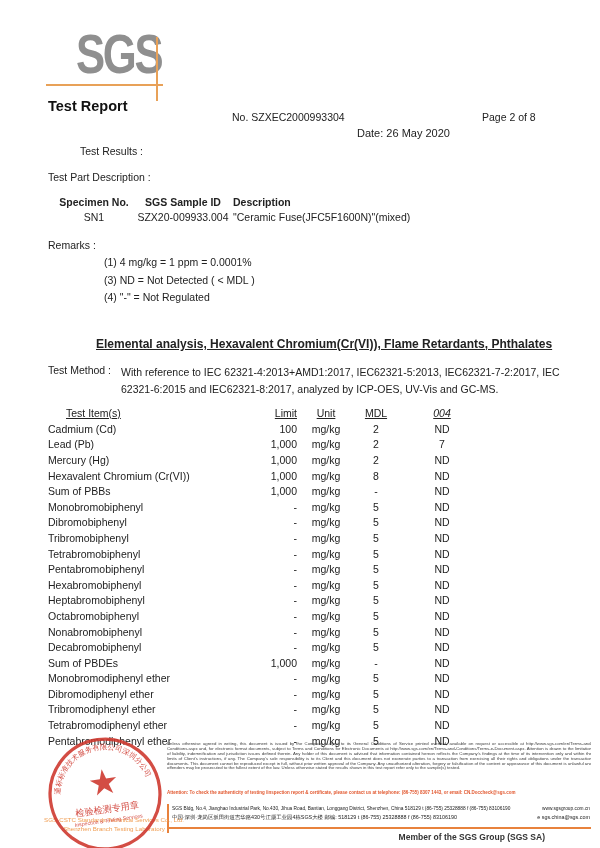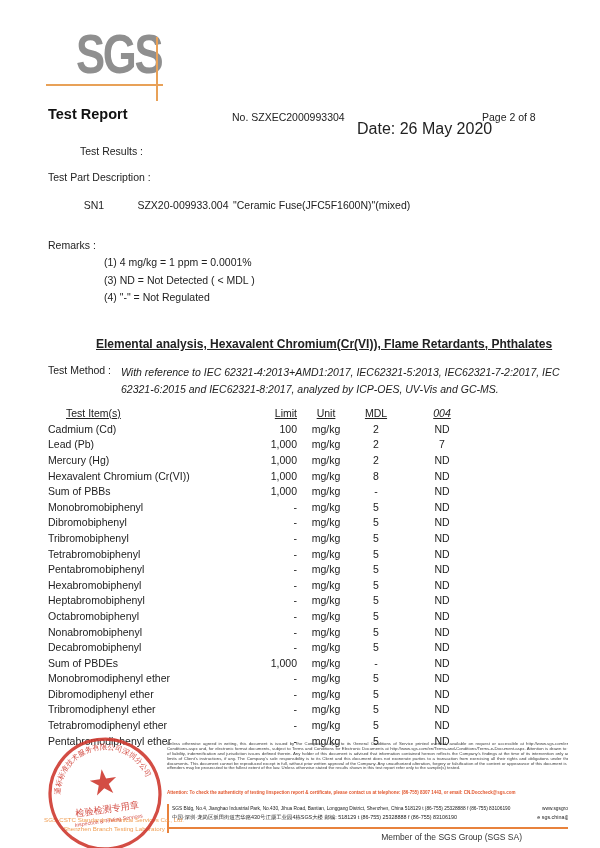--- a/index.html
+++ b/index.html
@@ -1,39 +1,39 @@
 <!DOCTYPE html>
 <html><head>
 <meta charset="utf-8">
 <style>
   html,body{margin:0;padding:0;background:#ffffff;}
   .page{position:relative;width:568px;height:848px;background:#fff;
-        font-family:"Liberation Sans",sans-serif;color:#222;overflow:hidden;}
+        font-family:"Liberation Sans",sans-serif;color:#222;overflow:hidden;padding-left:23px;}
 
   
   .logo-text{position:absolute;left:76px;top:26px;font-size:56px;font-weight:800;
              color:#8f8f8f;letter-spacing:-3px;line-height:1;
              transform:scaleX(.78);transform-origin:left top;}
   .logo-hline{position:absolute;left:46px;top:84px;width:117px;height:2px;background:#e8a158;}
   .logo-vline{position:absolute;left:156px;top:37px;width:2px;height:64px;background:#e8a158;}
 
   
-  .rpt-title{position:absolute;left:48px;top:106px;font-size:14.5px;font-weight:bold;color:#111;}
+  .rpt-title{position:absolute;left:48px;top:98px;font-size:14.5px;font-weight:bold;color:#111;}
   .rpt-no{position:absolute;left:232px;top:111px;font-size:10.5px;}
-  .rpt-date{position:absolute;left:357px;top:120px;font-size:16px;}
+  .rpt-date{position:absolute;left:357px;top:127px;font-size:11px;}
   .rpt-page{position:absolute;left:482px;top:111px;font-size:10.5px;}
 
   
   .lbl{font-size:10.5px;color:#222;}
   .test-results{position:absolute;left:48px;top:145px;margin-left:32px;}
   .test-part{position:absolute;left:48px;top:171px;}
   .remarks-lbl{position:absolute;left:48px;top:239px;}
   .elemental{position:absolute;left:48px;top:337px;font-size:12px;font-weight:bold;text-decoration:underline;margin-left:48px;}
   .tm-label{position:absolute;left:48px;top:364px;font-size:10.5px;}
-  .tm-lines{position:absolute;left:121px;top:364px;font-size:10.5px;line-height:16.5px;width:440px;font-style:italic;}
+  .tm-lines{position:absolute;left:121px;top:364px;font-size:10.5px;line-height:16.5px;width:440px;}
 
   
   .spec-table{position:absolute;left:55px;top:196px;font-size:10.5px;}
   .spec-head{display:flex;font-weight:bold;}
   .spec-row{display:flex;margin-top:3px;}
   .sc1{width:78px;text-align:center;}
   .sc2{width:100px;text-align:center;}
   .sc3{text-align:left;}
 
   
@@ -57,21 +57,21 @@
               line-height:1.14;color:#3a3a3a;text-align:justify;}
   .attention{position:absolute;left:167px;top:789.5px;width:425px;font-size:4.5px;
              font-weight:bold;color:#e2572e;line-height:1.25;}
   .addr-line1{position:absolute;left:172px;top:806px;width:418px;font-size:4.8px;color:#222;
               display:flex;justify-content:space-between;white-space:nowrap;}
   .addr-line2{position:absolute;left:172px;top:814px;width:418px;font-size:5.4px;color:#222;
               display:flex;justify-content:space-between;white-space:nowrap;}
   .foot-vbar{position:absolute;left:167px;top:804px;width:1.5px;height:29px;background:#e8823c;}
   .foot-hrule{position:absolute;left:167px;top:827px;width:427px;height:1.5px;background:#e8823c;}
   .foot-rtick{position:absolute;left:592px;top:821px;width:1.5px;height:12px;background:#e8823c;}
-  .member{position:absolute;right:46px;top:832px;font-size:8.5px;font-weight:normal;color:#333;margin-left:41px;}
+  .member{position:absolute;right:46px;top:832px;font-size:8.5px;font-weight:bold;color:#333;margin-left:41px;}
 
   .co-lines{position:absolute;left:36px;top:815px;width:156px;font-size:6.2px;
             color:#f09d52;line-height:1.5;text-align:center;}
   .stamp{position:absolute;left:46px;top:735px;width:118px;height:118px;
          transform:rotate(-8deg);opacity:.9;}
 </style>
 </head>
 <body>
 
 <div class="page">
@@ -82,20 +82,25 @@
 
   <div class="rpt-title">Test Report</div>
   <div class="rpt-no">No. SZXEC2000993304</div>
   <div class="rpt-date">Date: 26 May 2020</div>
   <div class="rpt-page">Page 2 of 8</div>
 
   <div class="lbl test-results">Test Results :</div>
   <div class="lbl test-part">Test Part Description :</div>
 
   <div class="spec-table">
+    <div class="spec-head">
+      <span class="sc1">Specimen No.</span>
+      <span class="sc2">SGS Sample ID</span>
+      <span class="sc3">Description</span>
+    </div>
     <div>
 
         <div class="spec-row">
           <span class="sc1">SN1</span>
           <span class="sc2">SZX20-009933.004</span>
           <span class="sc3">"Ceramic Fuse(JFC5F1600N)"(mixed)</span>
         </div>
       </div>
   </div>
 

